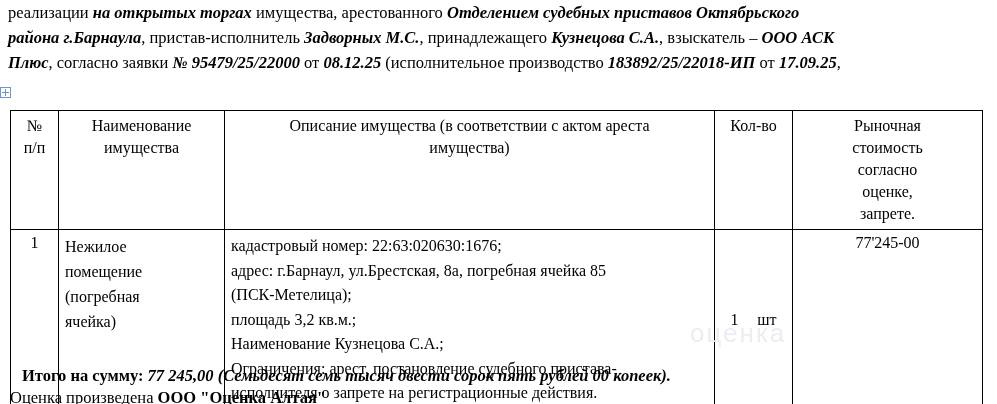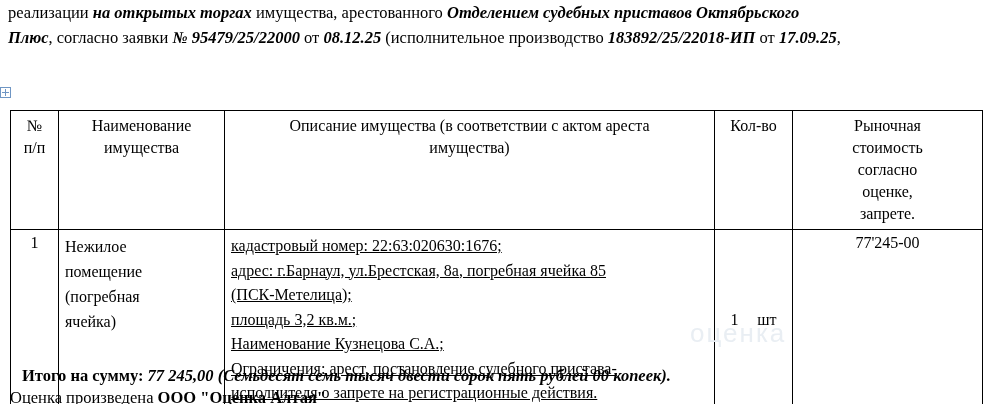--- a/index.html
+++ b/index.html
@@ -98,21 +98,21 @@
   .cell-mid-left {
     text-align: left;
     vertical-align: middle;
     line-height: 25px;
   }
   .desc-cell {
     vertical-align: top;
     line-height: 24.5px;
     padding-top: 6px;
   }
-  .desc-cell .ln { display: block; text-decoration: underline; }
+  .desc-cell .ln { display: block; }
 
   .qty-wrap {
     display: flex;
     justify-content: space-around;
     align-items: center;
     height: 100%;
   }
 
   .footer1 {
     position: absolute;
@@ -144,20 +144,21 @@
 </style>
 </head>
 <body>
 
 <div id="page">
 
   <div class="anchor-marker"></div>
 
   <div class="intro">
     <span class="ln"><span>реализации </span><span class="bi">на открытых торгах</span><span> имущества, арестованного </span><span class="bi">Отделением судебных приставов Октябрьского</span></span>
+    <span class="ln"><span class="bi">района г.Барнаула</span><span>, пристав-исполнитель </span><span class="bi">Задворных М.С.</span><span>, принадлежащего </span><span class="bi">Кузнецова С.А.</span><span>, взыскатель – </span><span class="bi">ООО АСК</span></span>
     <span class="ln"><span class="bi">Плюс</span><span>, согласно заявки </span><span class="bi">№ 95479/25/22000</span><span> от </span><span class="bi">08.12.25</span><span> (исполнительное производство </span><span class="bi">183892/25/22018-ИП</span><span> от </span><span class="bi">17.09.25</span><span>,</span></span>
   </div>
 
   <table class="goods">
     <colgroup>
       <col class="c-num">
       <col class="c-name">
       <col class="c-desc">
       <col class="c-qty">
       <col class="c-price">

